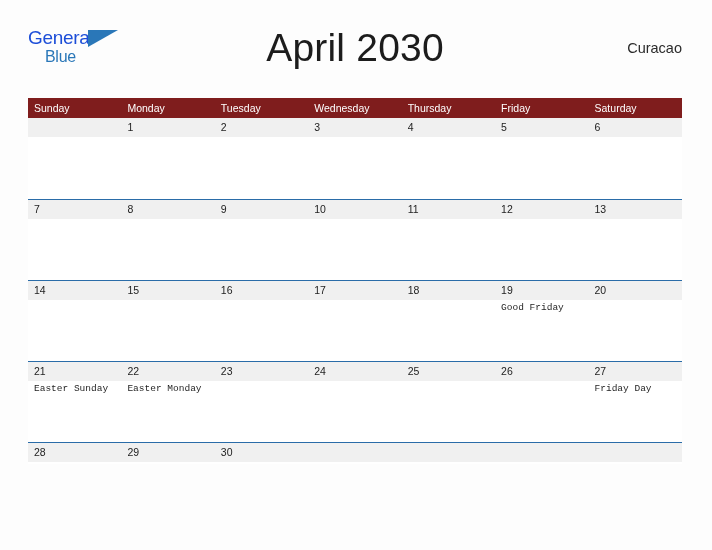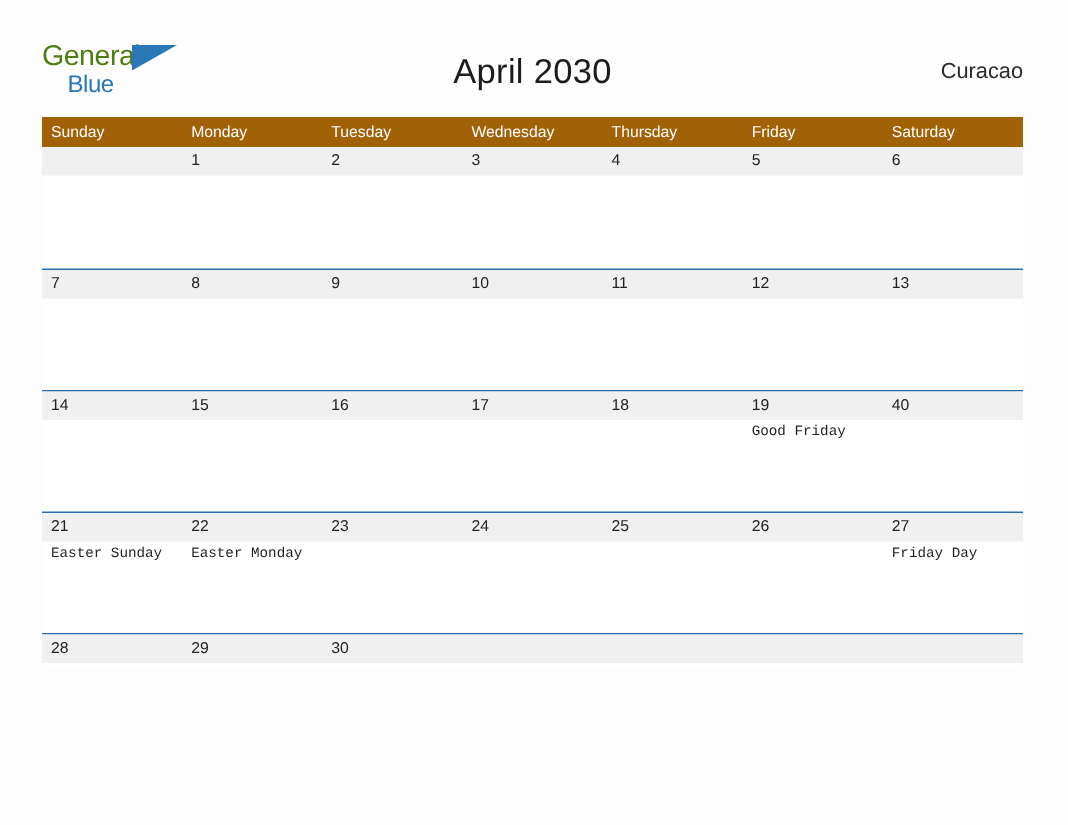--- a/index.html
+++ b/index.html
@@ -42,21 +42,21 @@
     height: 42px;
     position: relative;
     flex: 0 0 auto;
   }
   .logo-general {
     position: absolute;
     left: 0;
     top: 0;
     font-size: 19px;
     letter-spacing: -0.3px;
-    color: #4d7c0f;
+    color: #1d4ed8;
     font-family: "Liberation Sans", sans-serif;
     line-height: 22px;
   }
   .logo-blue {
     position: absolute;
     left: 17px;
     top: 19px;
     font-size: 16px;
     letter-spacing: -0.3px;
     color: #2a77b8;
@@ -74,21 +74,21 @@
     border-bottom: 17px solid transparent;
   }
 
   .cal-title {
     position: absolute;
     left: 0;
     right: 0;
     top: 50%;
     transform: translateY(-50%);
     text-align: center;
-    font-size: 23px;
+    font-size: 39px;
     font-weight: normal;
     color: #1c1c1c;
     letter-spacing: 0.2px;
     margin: 0;
     pointer-events: none;
   }
 
   .region {
     font-size: 14.5px;
     color: #2b2b2b;
@@ -100,22 +100,23 @@
   
   .calendar {
     position: absolute;
     left: 28px;
     top: 78px;
     width: 654px;
   }
 
   .weekday-row {
     display: flex;
-    background: #a16207;
+    background: #7f1d1d;
     height: 20px;
+    margin-top: 20px;
   }
   .weekday {
     flex: 1 1 0;
     font-size: 10.5px;
     color: #ffffff;
     line-height: 20px;
     padding-left: 6px;
     white-space: nowrap;
     overflow: hidden;
   }
@@ -280,21 +281,21 @@
         </div>
       <div class="day-cell">
           <span class="day-num">18</span>
           <span class="day-event"></span>
         </div>
       <div class="day-cell">
           <span class="day-num">19</span>
           <span class="day-event">Good Friday</span>
         </div>
       <div class="day-cell">
-          <span class="day-num">40</span>
+          <span class="day-num">20</span>
           <span class="day-event"></span>
         </div>
     </div>
 
     <div class="week-row">
       <div class="day-cell">
           <span class="day-num">21</span>
           <span class="day-event">Easter Sunday</span>
         </div>
       <div class="day-cell">

